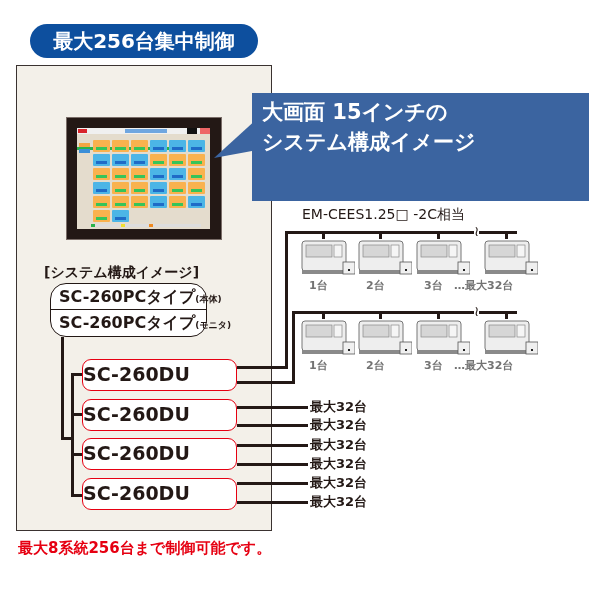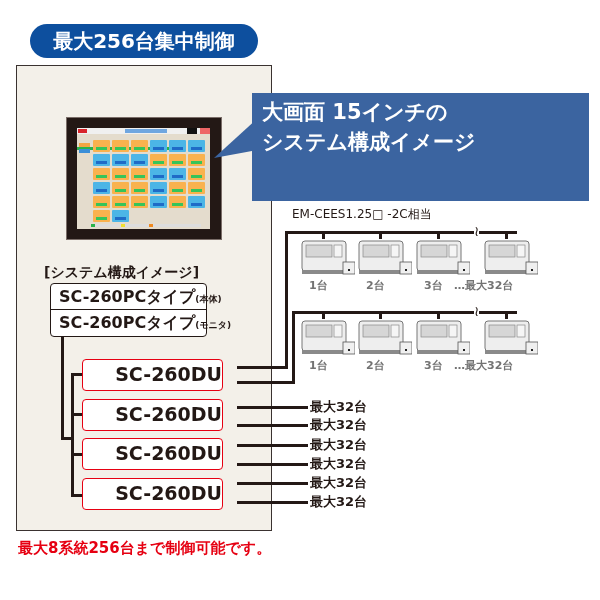--- a/index.html
+++ b/index.html
@@ -21,30 +21,30 @@
   .tiles{left:16px;top:12px;width:116px;height:82px;display:grid;grid-template-columns:repeat(6,17px);grid-auto-rows:12px;column-gap:2px;row-gap:2px;}
   .tile{border-radius:1px;position:relative;}
   .tile.o{background:#f9b24e;}
   .tile.b{background:#4cb5e6;}
   .tile::after{content:"";position:absolute;left:3px;right:3px;bottom:2px;height:3px;}
   .tile.o::after{background:#36c45a;}
   .tile.b::after{background:#1f6bc7;}
   .scr-legend{left:14px;top:96px;width:110px;height:3px;background:linear-gradient(90deg,#2bb34a 0 4px,#ddd 4px 30px,#f0e030 30px 34px,#ddd 34px 58px,#f08a20 58px 62px,#ddd 62px);}
   .callout{left:252px;top:93px;width:337px;height:108px;background:#3b64a0;color:#fff;font-weight:bold;font-size:21px;line-height:30px;padding:4px 0 16px 10px;box-sizing:border-box;}
   .callout div{white-space:nowrap;}
-  .cable-label{left:292px;top:206px;font-size:12px;color:#231815;}
+  .cable-label{left:302px;top:206px;font-size:14px;color:#231815;}
   .line{position:absolute;background:#231815;}
   .heater{position:absolute;width:54px;height:40px;}
   .unit-label{position:absolute;font-size:11px;font-weight:bold;color:#737373;text-align:center;white-space:nowrap;}
   .section-label{left:44px;top:264px;font-size:14px;color:#231815;font-weight:bold;}
-  .pcbox{left:50px;top:283px;width:157px;height:54px;border:1.5px solid #231815;border-radius:4px;background:#fff;box-sizing:border-box;}
+  .pcbox{left:50px;top:283px;width:157px;height:54px;border:1.5px solid #231815;border-radius:16px;background:#fff;box-sizing:border-box;}
   .pcrow{height:25px;line-height:25px;font-weight:bold;font-size:16px;padding-left:8px;color:#231815;white-space:nowrap;}
   .pcrow small{font-size:9px;}
   .pcrow.first{border-bottom:1.5px solid #231815;}
-  .du{position:absolute;left:82px;width:141px;height:32px;border:1.5px solid #e60012;border-radius:4px;background:#fff;box-sizing:border-box;font-weight:bold;font-size:19px;line-height:29px;text-align:right;color:#231815;}
+  .du{position:absolute;left:82px;width:155px;height:32px;border:1.5px solid #e60012;border-radius:9px;background:#fff;box-sizing:border-box;font-weight:bold;font-size:19px;line-height:29px;text-align:left;color:#231815;}
   .max-label{position:absolute;left:310px;font-size:13px;font-weight:bold;color:#231815;white-space:nowrap;}
   .note{left:18px;top:538px;color:#e60012;font-size:15px;font-weight:bold;line-height:21px;}
 </style>
 </head>
 <body>
 
 <div class="abs pill">最大256台集中制御</div>
 
 <div class="abs panel"></div>
 

